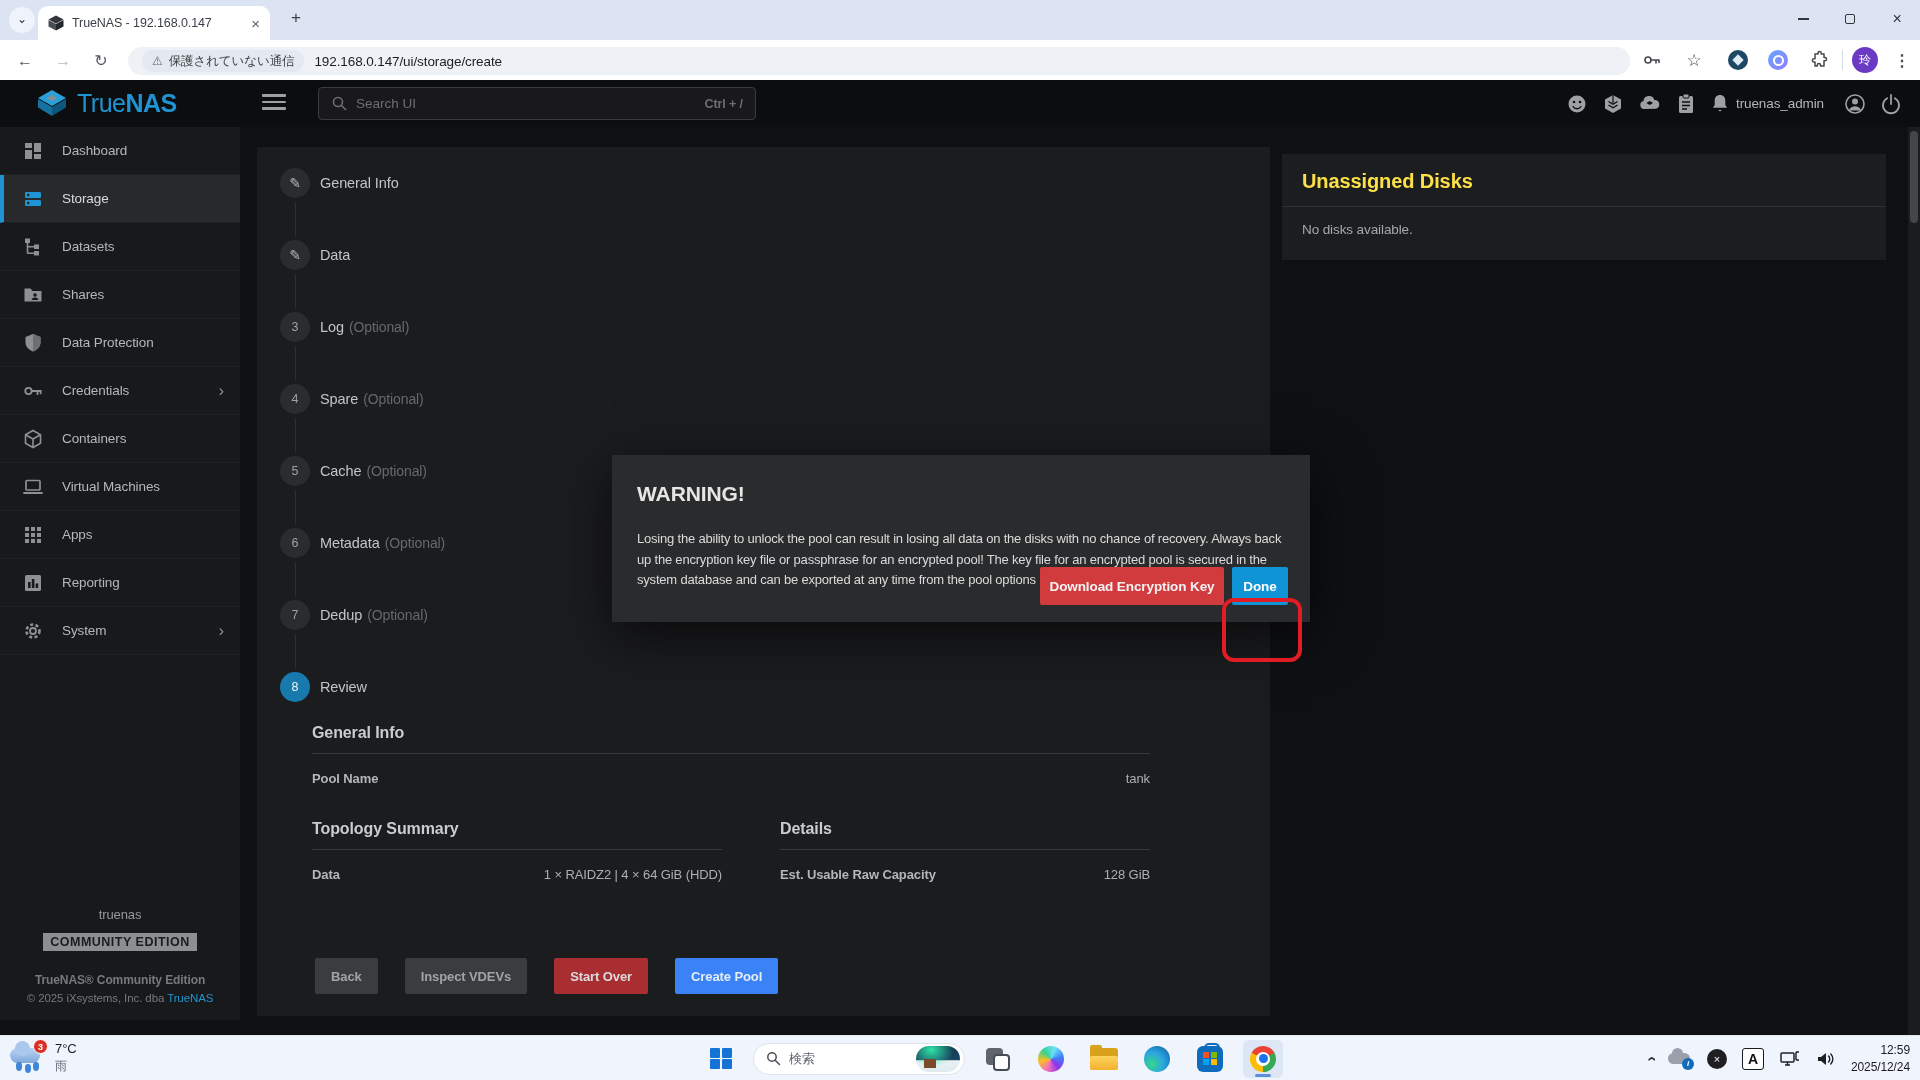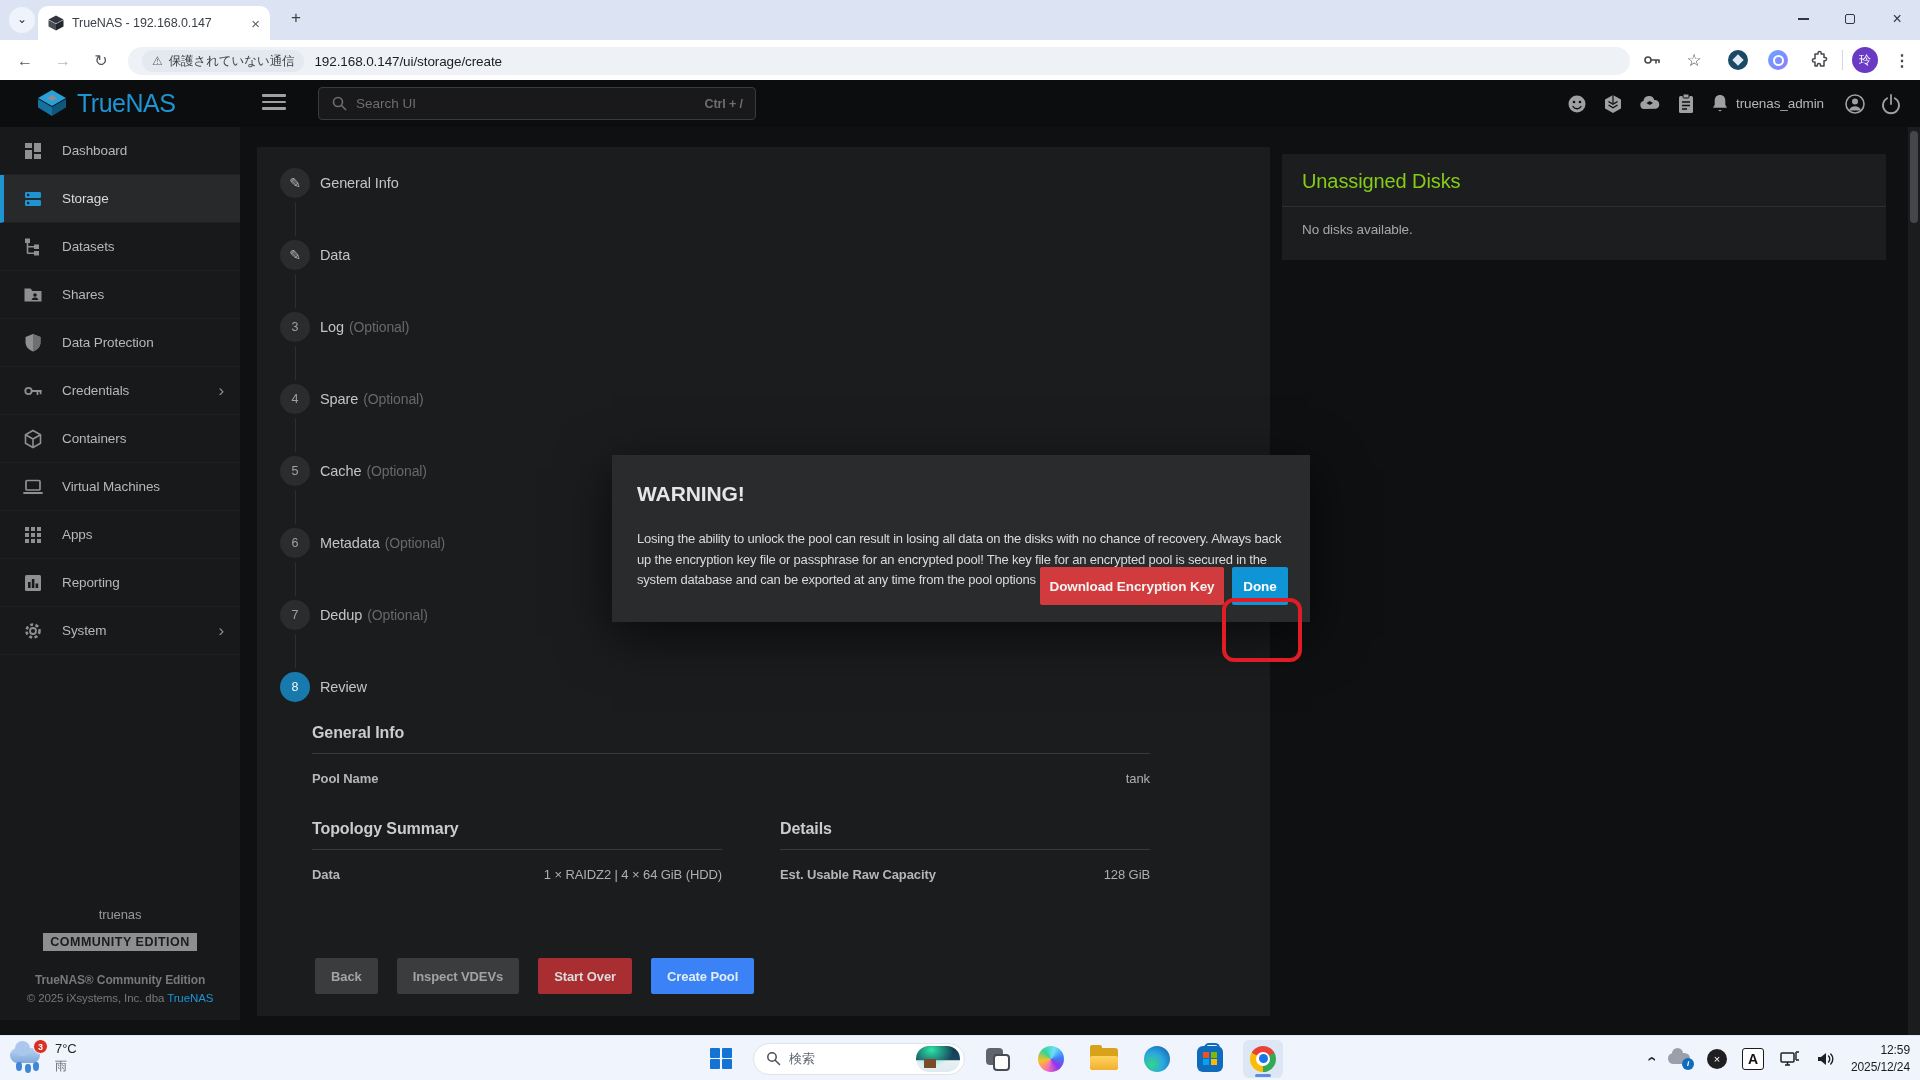--- a/index.html
+++ b/index.html
@@ -40,21 +40,21 @@
   .ic-ext2 .ext-dot { background:linear-gradient(135deg,#6aa6ff,#8f7bff); position:relative; }
   .ic-ext2 .ext-dot::before { content:""; position:absolute; left:5px; top:5px; width:7px; height:7px; border:2px solid #fff; border-radius:50%; }
   .ic-puzzle { left:1806px; width:24px; }
   .tb-sep { position:absolute; left:1842px; top:10px; width:1px; height:20px; background:#d4d8e0; }
   .ic-avatar { left:1852px; top:7px; width:26px; height:26px; border-radius:50%; background:#6a3ac4; color:#fff; font-size:12px; display:flex; align-items:center; justify-content:center; position:absolute; }
   .ic-dots { left:1892px; width:20px; font-size:16px; font-weight:bold; }
   
   .app-header { position:absolute; top:80px; left:0; right:0; height:47px; background:#0c0d0e; }
   .logo { position:absolute; left:36px; top:8px; display:flex; align-items:center; gap:9px; }
   .logo-text { font-size:25px; color:#1e94d2; letter-spacing:-0.5px; }
-  .logo-text b { font-weight:400; }
+  .logo-text b { font-weight:700; }
   .hamburger { position:absolute; left:262px; top:14px; width:24px; }
   .hamburger div { height:2.5px; background:#9fa0a2; margin:0 0 4px; border-radius:1px; }
   .app-search { position:absolute; left:318px; top:7px; width:438px; height:33px; background:#19191b; border:1px solid #3a3b3d; border-radius:4px; display:flex; align-items:center; padding:0 12px; gap:8px; }
   .app-search input { flex:1; background:transparent; border:none; outline:none; color:#cfcfd1; font-size:13.5px; font-family:"Liberation Sans",sans-serif; }
   .app-search input::placeholder { color:#6d6e70; }
   .search-short { color:#6d6e70; font-size:12.5px; font-weight:bold; white-space:nowrap; }
   .hdr-ic { position:absolute; top:13px; width:22px; height:22px; color:#9fa0a2; }
   .hdr-user { position:absolute; left:1736px; top:16px; font-size:13.5px; color:#b5b6b8; }
   
   .sidebar { position:absolute; left:0; top:127px; width:240px; bottom:60px; background:#18191b; }
@@ -83,27 +83,27 @@
   .step.active .step-circle { background:#1879ad; color:#f0f6fa; }
   .step-label { font-size:14.5px; color:#c3c4c6; line-height:30px; }
   .step-opt { color:#67686a; margin-left:5px; font-size:14px; }
   .review { position:absolute; left:55px; top:577px; width:838px; }
   .rv-h { font-size:16px; font-weight:bold; color:#cbccce; padding-bottom:11px; border-bottom:1px solid #38393b; }
   .rv-row { display:flex; justify-content:space-between; margin-top:17px; }
   .rv-row .k { font-size:13px; font-weight:bold; color:#b5b6b8; }
   .rv-row .v { font-size:13px; color:#aeafb1; }
   .rv-cols { display:flex; gap:58px; margin-top:34px; }
   .rv-col1 { width:410px; } .rv-col2 { flex:1; }
-  .actions { position:absolute; left:58px; top:811px; display:flex; gap:19px; }
+  .actions { position:absolute; left:58px; top:811px; display:flex; gap:27px; }
   .btn { height:36px; padding:0 16px; font-size:13px; font-weight:bold; display:flex; align-items:center; border-radius:2px; }
   .btn-gray { background:#3b3c3e; color:#a2a3a5; }
   .btn-red-dim { background:#a92e31; color:#dadbdd; }
   .btn-blue-dim { background:#3b82f6; color:#e2eef4; }
   .unassigned { position:absolute; left:1042px; top:27px; width:604px; height:106px; background:#1c1d1f; }
-  .ua-title { padding:16px 20px 13px; font-size:20px; font-weight:normal; color:#84cc16; border-bottom:1px solid #2e2f31; }
+  .ua-title { padding:16px 20px 13px; font-size:20px; font-weight:bold; color:#fde047; border-bottom:1px solid #2e2f31; }
   .ua-empty { padding:15px 20px; font-size:13.5px; color:#a6a7a9; }
   
   .dialog { position:absolute; left:612px; top:455px; width:698px; height:167px; background:#2a2b2d; box-shadow:0 14px 50px rgba(0,0,0,0.65); z-index:50; padding:27px 25px; }
   .dlg-title { font-size:21px; font-weight:bold; color:#e6e6e6; }
   .dlg-body { margin-top:23px; width:660px; font-size:13px; color:#dadada; line-height:20.5px; letter-spacing:-0.2px; }
   .dlg-actions { position:absolute; right:22px; bottom:17px; display:flex; gap:8px; }
   .dlg-btn { height:38px; font-size:13.5px; font-weight:bold; display:flex; align-items:center; justify-content:center; border-radius:2px; }
   .dlg-red { width:184px; background:#d23b3e; color:#f3f3f3; }
   .dlg-blue { width:56px; background:#0f94d6; color:#ffffff; }
   .annotation { position:absolute; left:1222px; top:598px; width:80px; height:64px; border:4px solid #e11c24; border-radius:12px; z-index:60; }

